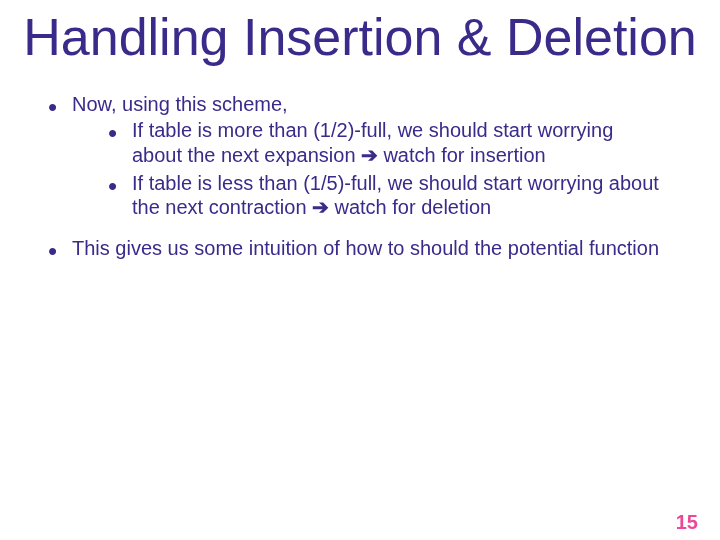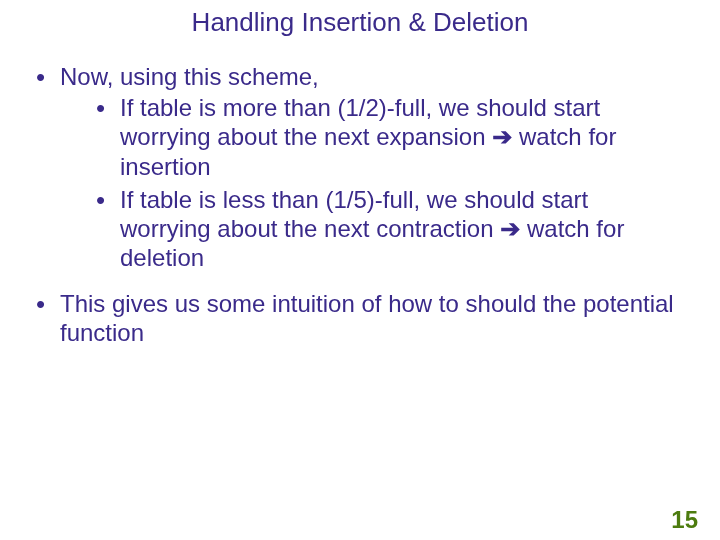--- a/index.html
+++ b/index.html
@@ -12,31 +12,31 @@
     color: #3a2a8a;
     overflow: hidden;
   }
   .slide {
     position: relative;
     width: 720px;
     height: 540px;
     box-sizing: border-box;
   }
   .title {
-    font-size: 26px;
+    font-size: 52px;
     text-align: center;
     margin-top: 8px;
     margin-bottom: 24px;
     line-height: 1.15;
     font-weight: 400;
   }
   .body {
-    font-size: 24px;
+    font-size: 20px;
     line-height: 1.22;
-    padding-left: 36px;
+    padding-left: 48px;
     padding-right: 36px;
   }
   ul.outer {
     list-style: none;
     margin: 0;
     padding: 0;
   }
   ul.outer > li {
     position: relative;
     padding-left: 24px;
@@ -68,23 +68,23 @@
   }
   .arrow {
     font-family: Arial, sans-serif;
     font-weight: bold;
   }
   .pagenum {
     position: absolute;
     right: 22px;
     bottom: 14px;
     font-family: Arial, Helvetica, sans-serif;
-    font-size: 24px;
+    font-size: 20px;
     font-weight: bold;
-    color: #4d7c0f;
+    color: #ec4899;
   }
 </style>
 </head>
 <body>
 
 <div class="slide">
   <div class="title">Handling Insertion &amp; Deletion</div>
 
   <div class="body">
     <ul class="outer">

